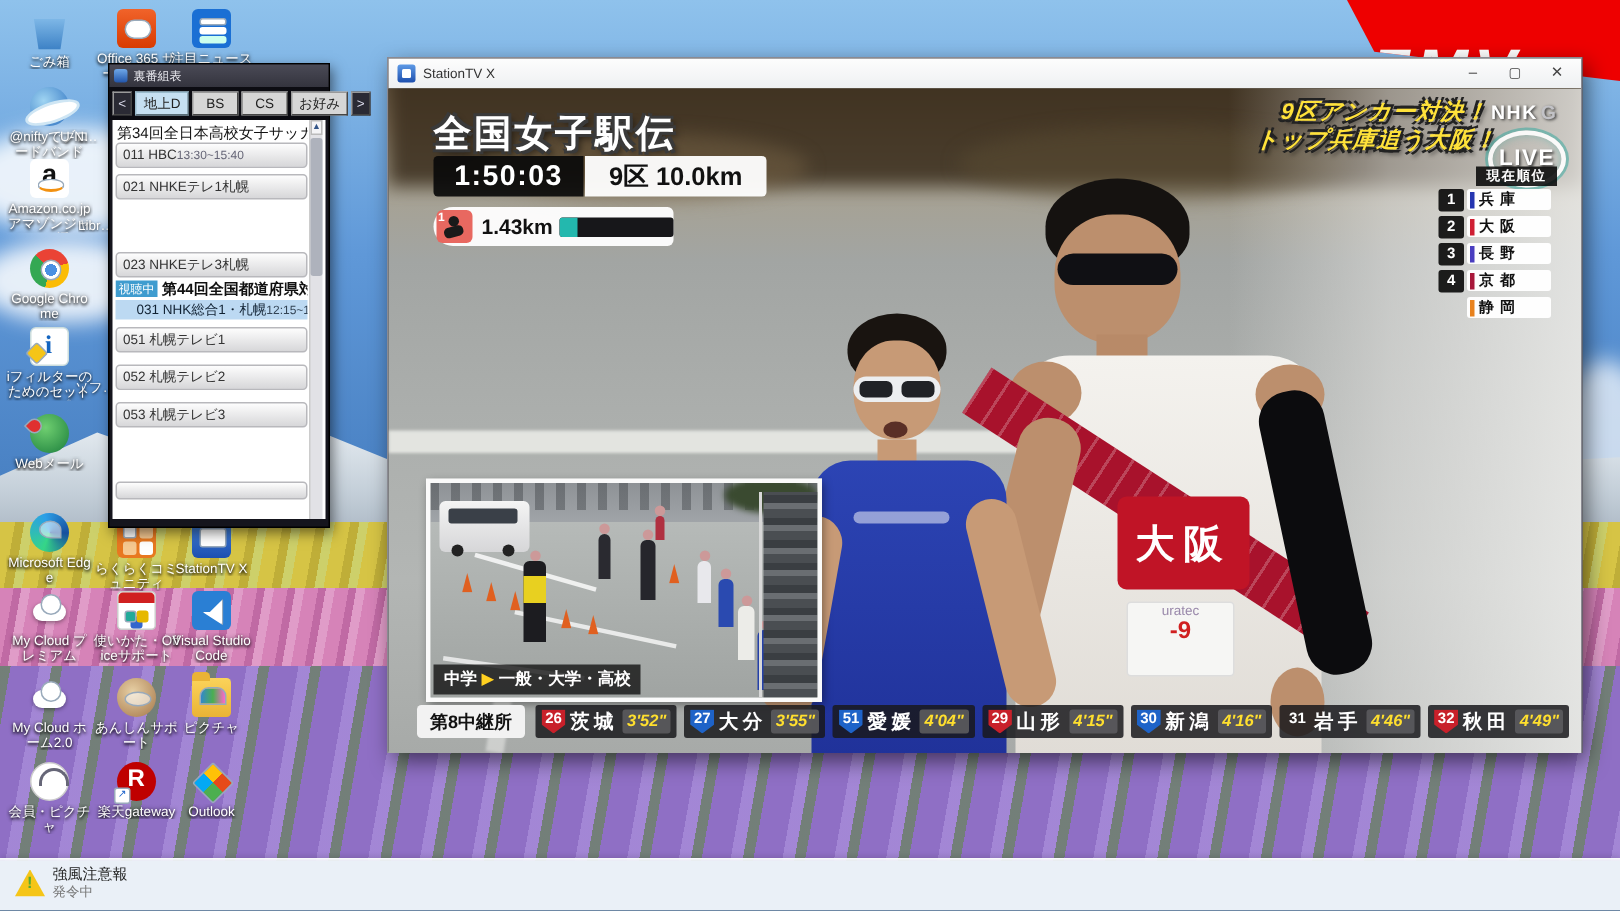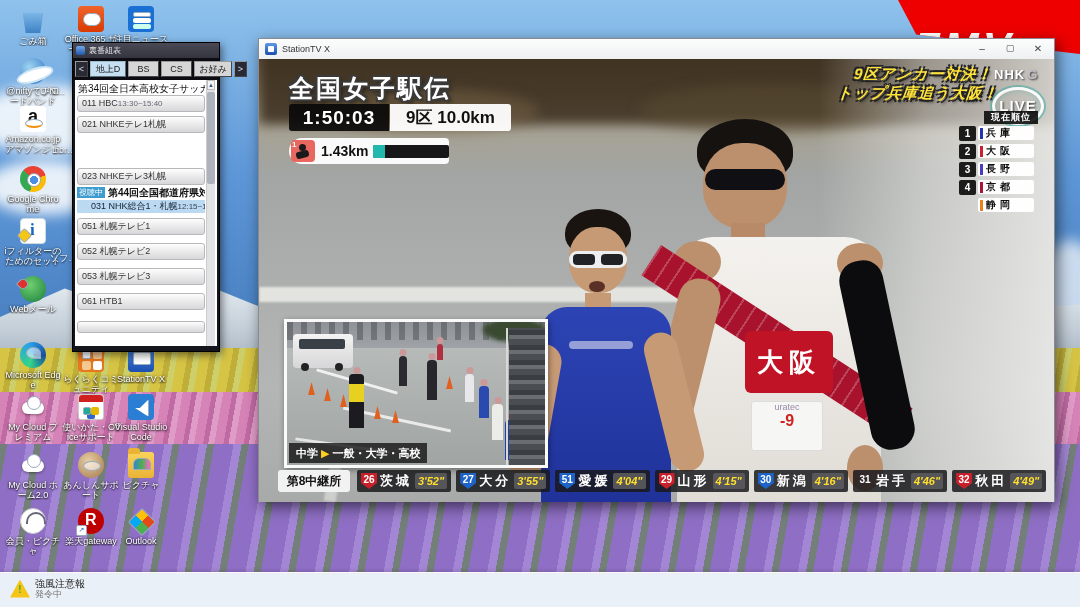--- a/index.html
+++ b/index.html
@@ -267,23 +267,20 @@
       </div>
     <div class="gbar" style="top:138px">
         <span>051 札幌テレビ1</span>
       </div>
     <div class="gbar" style="top:163px">
         <span>052 札幌テレビ2</span>
       </div>
     <div class="gbar" style="top:188px">
         <span>053 札幌テレビ3</span>
       </div>
-    <div class="gbar" style="top:213px">
-        <span>061 HTB1</span>
-      </div>
     <div class="gbar" style="top:241px;height:12px"></div>
     <div class="gscroll">
       <div class="up">▲</div>
       <div class="thumb"></div>
     </div>
   </div>
 </div>
 
 <div class="abs tvwin">
   <div class="tvbar">

